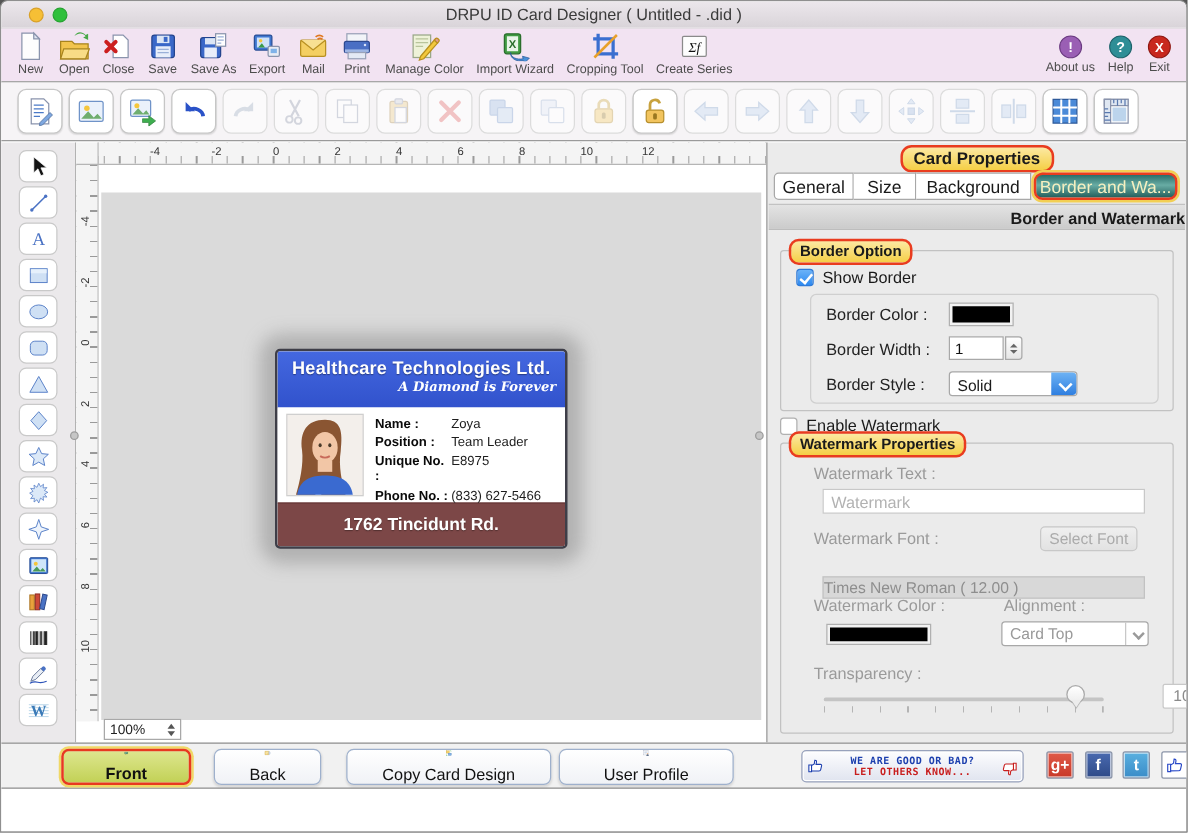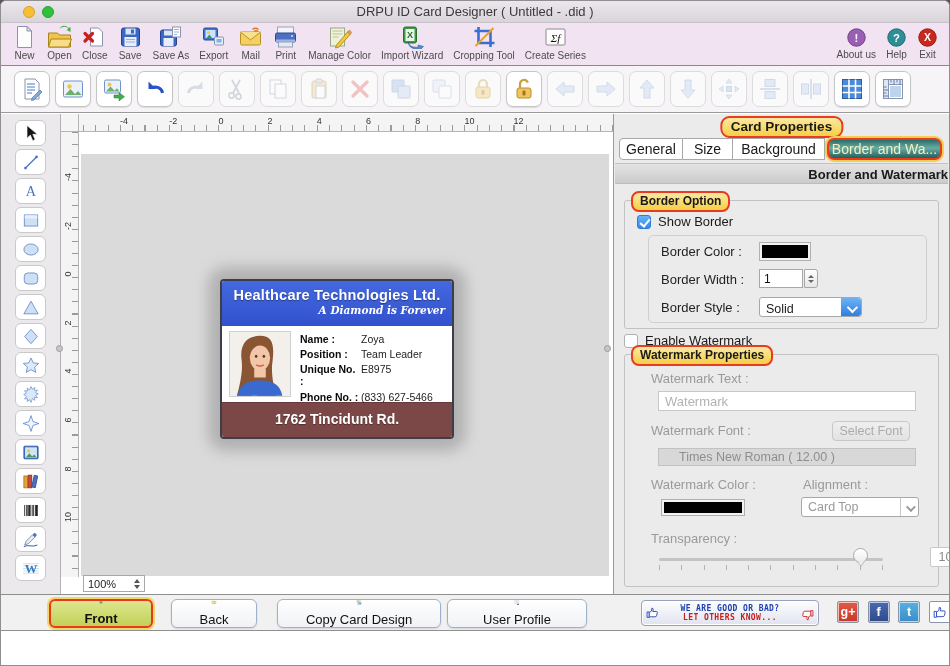--- a/index.html
+++ b/index.html
@@ -99,21 +99,21 @@
 .mini-stepper .dn { border-top:3.5px solid #666; }
 .pselect { position:absolute; height:20px; border:1px solid #a8a8a8; background:#fff; display:flex; align-items:center; font-size:12.5px; padding-left:6px; border-radius:3px; }
 .dd-btn { position:absolute; right:0; top:0; bottom:0; width:20px; background:linear-gradient(#6db2f4,#2f7fe0); border-radius:0 3px 3px 0; }
 .dd-btn::after { content:""; position:absolute; left:6px; top:7px; width:6px; height:6px; border:solid #fff; border-width:0 2px 2px 0; transform:rotate(45deg) translateY(-2px); }
 .dd-gray { position:absolute; right:0; top:0; bottom:0; width:18px; border-left:1px solid #c8c8c8; }
 .dd-gray::after { content:""; position:absolute; left:5px; top:7px; width:5px; height:5px; border:solid #9a9a9a; border-width:0 2px 2px 0; transform:rotate(45deg) translateY(-2px); }
 .dim { color:#9a9a9a !important; }
 .wm-input { position:absolute; left:33px; top:36px; width:258px; height:20px; background:#fff; border:1px solid #c8c8c8; font-size:13px; font-family:"Liberation Sans",sans-serif; padding-left:6px; color:#9a9a9a; }
 .wm-input::placeholder { color:#b2b2b2; }
 .sf-btn { position:absolute; right:28px; top:66px; width:78px; height:20px; background:linear-gradient(#efefef,#e2e2e2); border:1px solid #c8c8c8; border-radius:4px; color:#ababab; font-size:12.5px; text-align:center; line-height:19px; }
-.font-field { position:absolute; left:33px; top:93px; width:258px; height:18px; background:#d8d8d8; border:1px solid #c2c2c2; color:#8e8e8e; font-size:12.5px; line-height:17px; padding-left:20px; }
+.font-field { position:absolute; left:33px; top:106px; width:258px; height:18px; background:#d8d8d8; border:1px solid #c2c2c2; color:#8e8e8e; font-size:12.5px; line-height:17px; padding-left:0; }
 .slider-track { position:absolute; left:34px; top:203px; width:224px; height:3px; background:#c4c4c4; border-radius:2px; }
 .slider-ticks { position:absolute; left:34px; top:210px; width:224px; height:5px; background:repeating-linear-gradient(to right,#b4b4b4 0 1px, transparent 1px 22.3px); }
 .slider-thumb { position:absolute; left:228px; top:193px; width:15px; height:15px; border-radius:50%; background:linear-gradient(#fff,#ededed); border:1px solid #aaa; }
 .slider-thumb::after { content:""; position:absolute; left:2.5px; top:11px; border-left:4.5px solid transparent; border-right:4.5px solid transparent; border-top:6px solid #ececec; filter:drop-shadow(0 1px 0 #aaa); }
 .val-box { position:absolute; left:272px; top:192px; width:38px; height:20px; background:#fff; border:1px solid #c8c8c8; color:#8a8a8a; font-size:12.5px; text-align:center; line-height:19px; border-radius:2px;margin-left:33px; }
 
 
 .bottom-bar { position:absolute; top:528px; left:0; right:0; height:37px; background:#f1f1f1; border-top:1px solid #8f8f8f; border-bottom:1px solid #8f8f8f; }
 .bbtn { position:absolute; top:4px; height:29px; background:linear-gradient(#ffffff,#f0f2f6); border:1px solid #9eb0cc; border-radius:6px; display:flex; align-items:center; justify-content:center; gap:7px; font-size:13px; color:#111; box-shadow:0 1px 2px rgba(0,0,0,.12);flex-direction:column; }
 .bbtn svg { width:22px; height:20px; }

